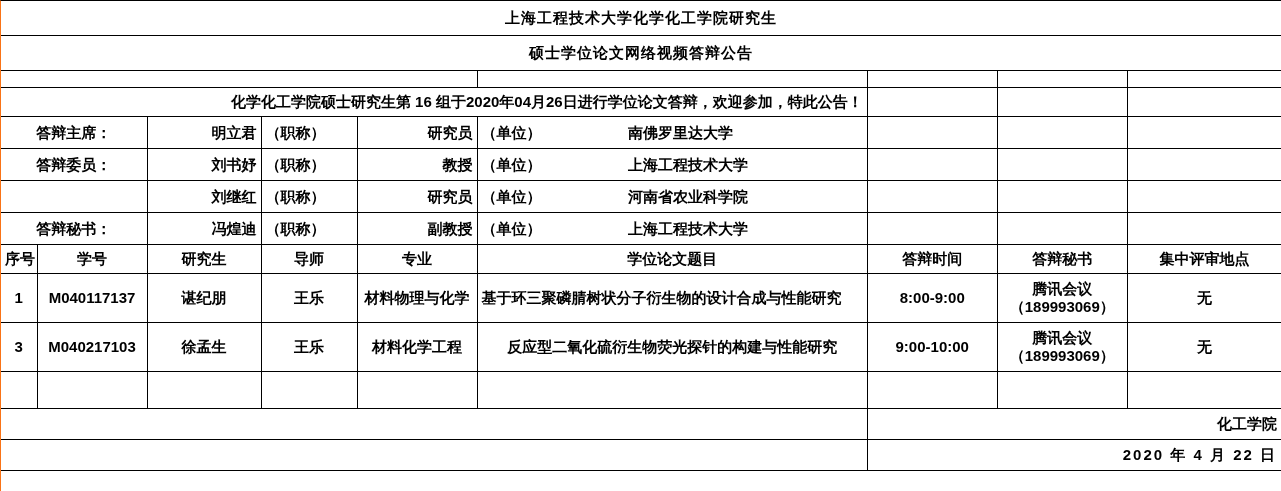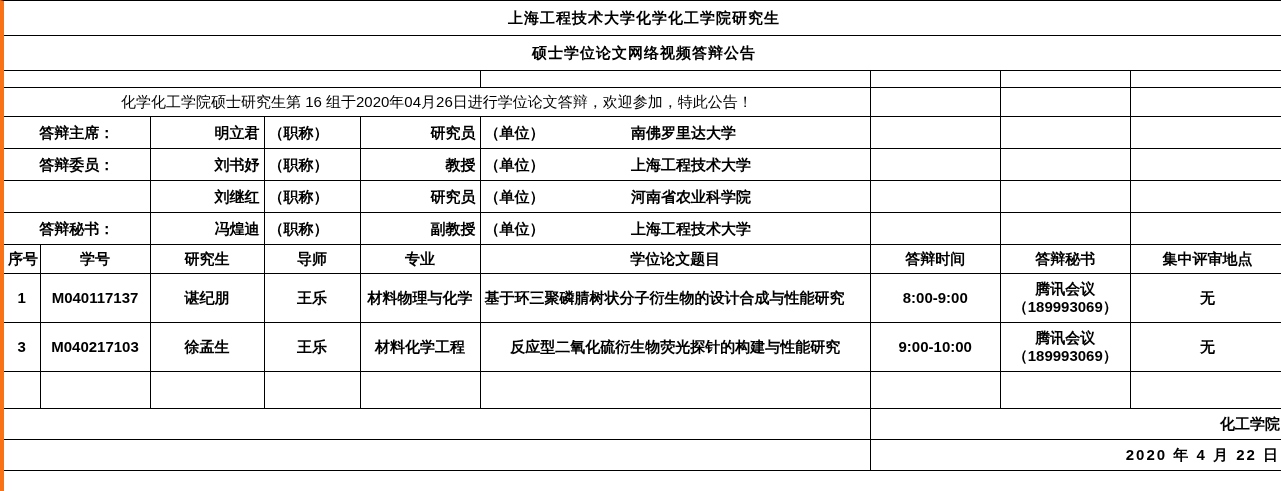--- a/index.html
+++ b/index.html
@@ -13,21 +13,21 @@
     font-family: "Liberation Sans", sans-serif;
     color: #000000;
     overflow: hidden;
   }
   .sheet {
     position: relative;
     width: 1281px;
     height: 491px;
     box-sizing: border-box;
     border-top: 1px solid #000;
-    border-left: 4px solid #f97316;
+    border-left: 1px solid #f97316;
   }
   table.grid {
     border-collapse: collapse;
     table-layout: fixed;
     width: 1281px;
   }
   table.grid td {
     border-right: 1px solid #000;
     border-bottom: 1px solid #000;
     padding: 0 4px;
@@ -37,23 +37,23 @@
     overflow: hidden;
     white-space: nowrap;
   }
   .title-cell {
     text-align: center;
     font-weight: bold;
     font-size: 21px;
     letter-spacing: 1px;
   }
   .notice-cell {
-    font-weight: normal;
-    font-size: 15px;
-    text-align: center;
+    font-weight: bold;
+    font-size: 15px;
+    text-align: right;
     padding-left: 2px;
   }
   .lbl {
     text-align: center;
     font-weight: bold;
     font-size: 15px;
   }
   .val {
     font-weight: bold;
     font-size: 15px;

